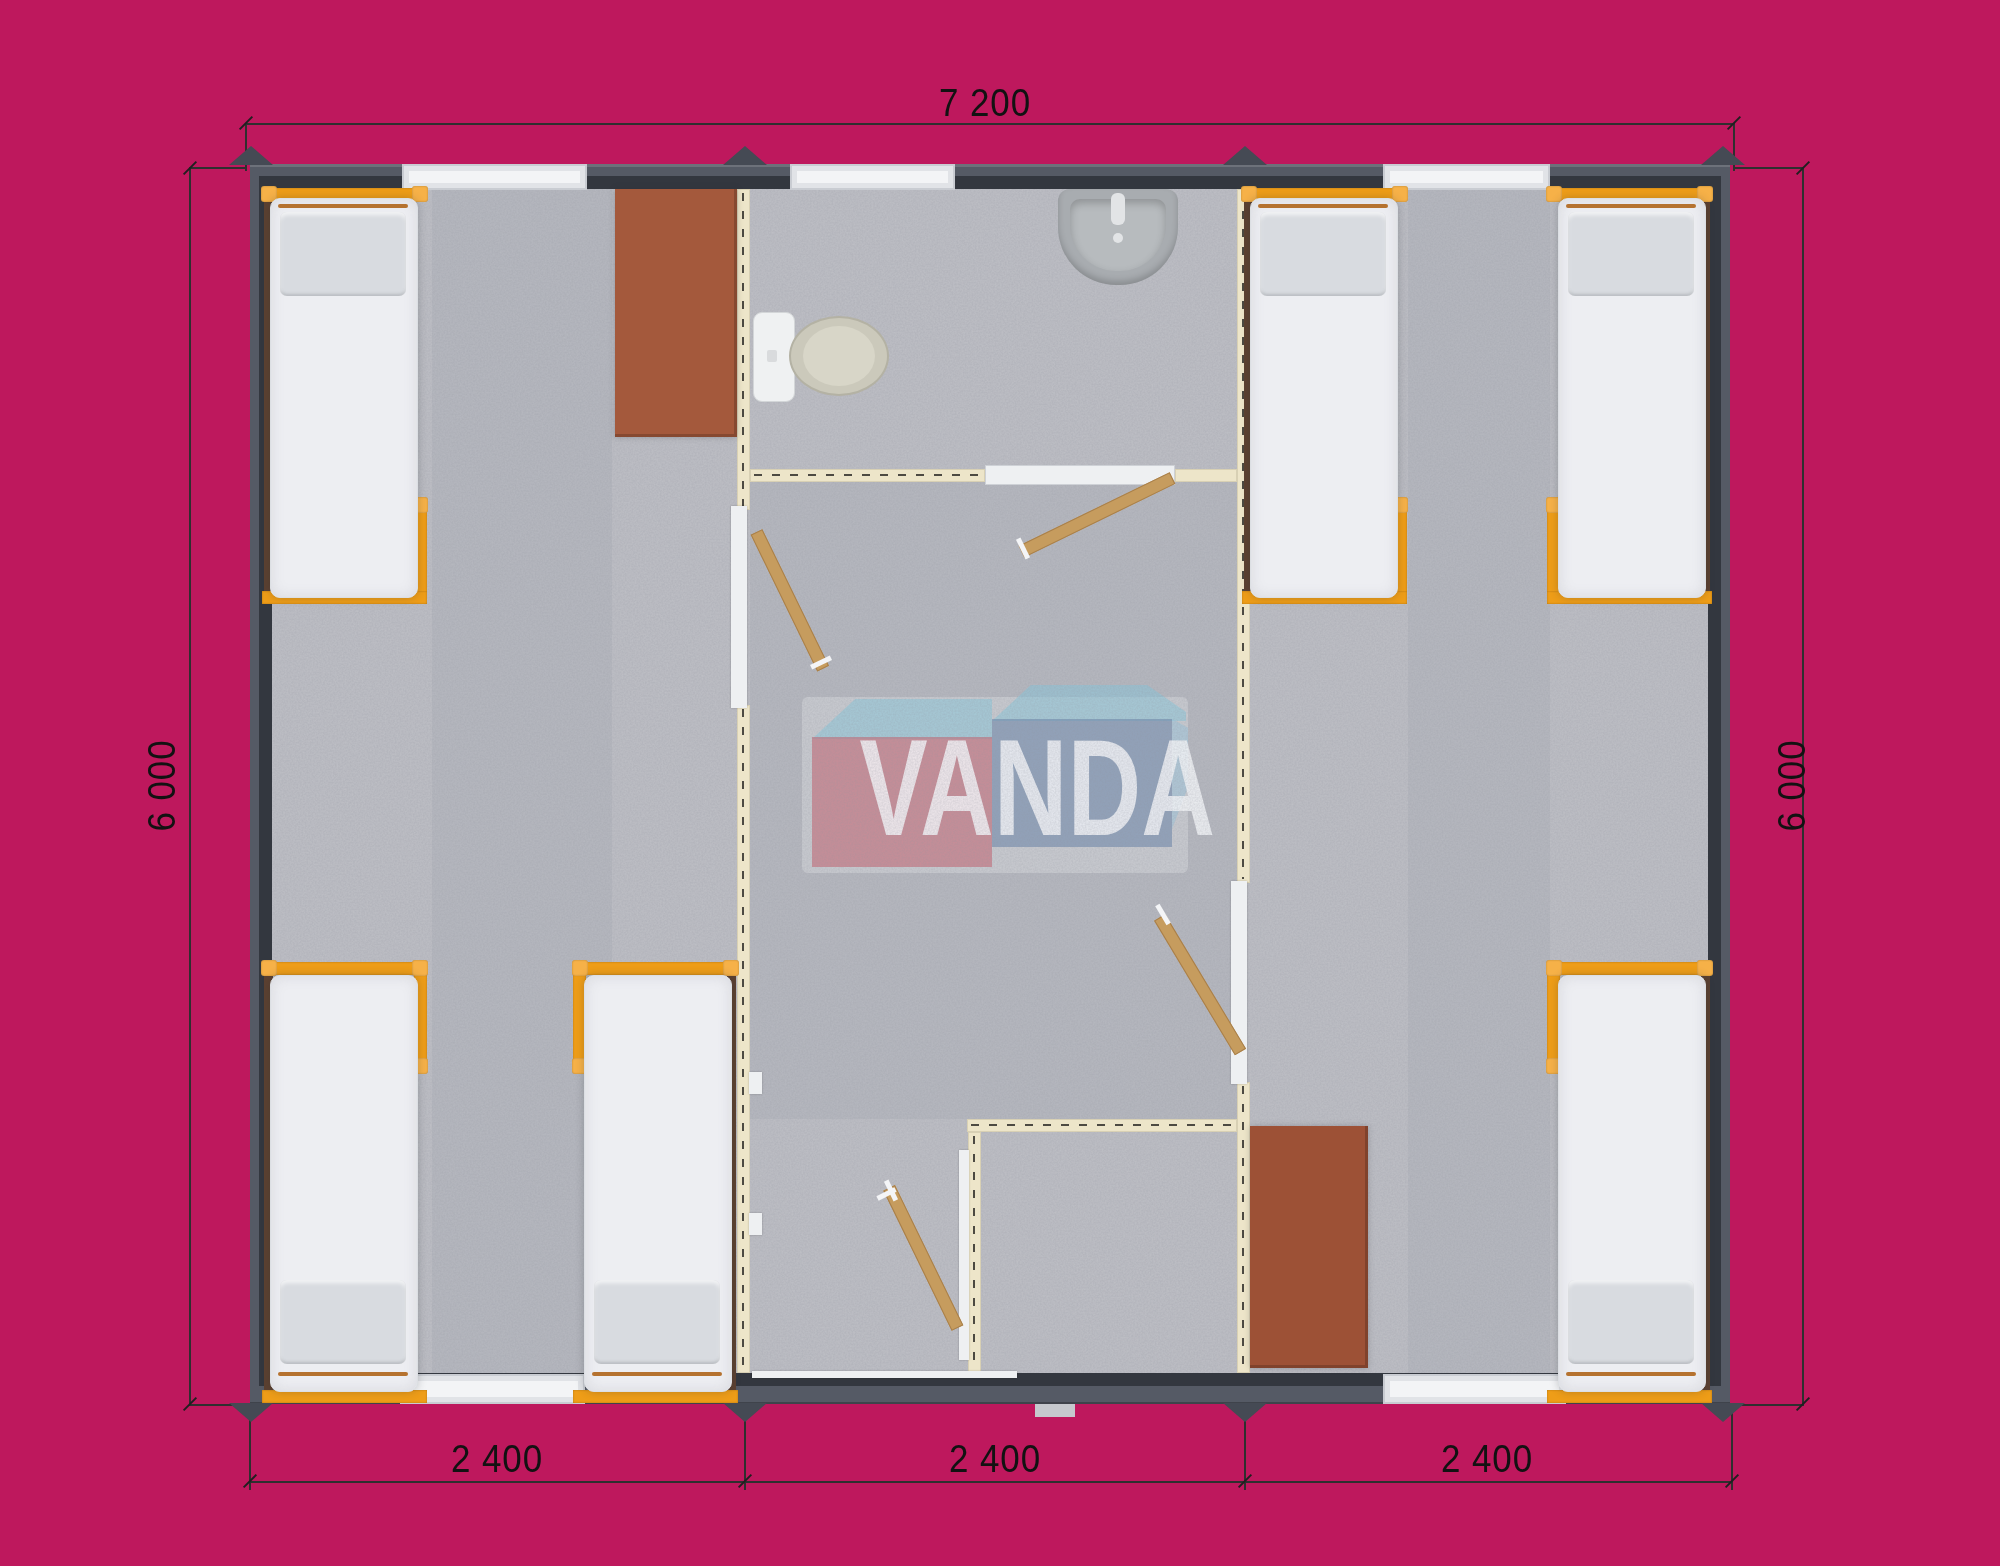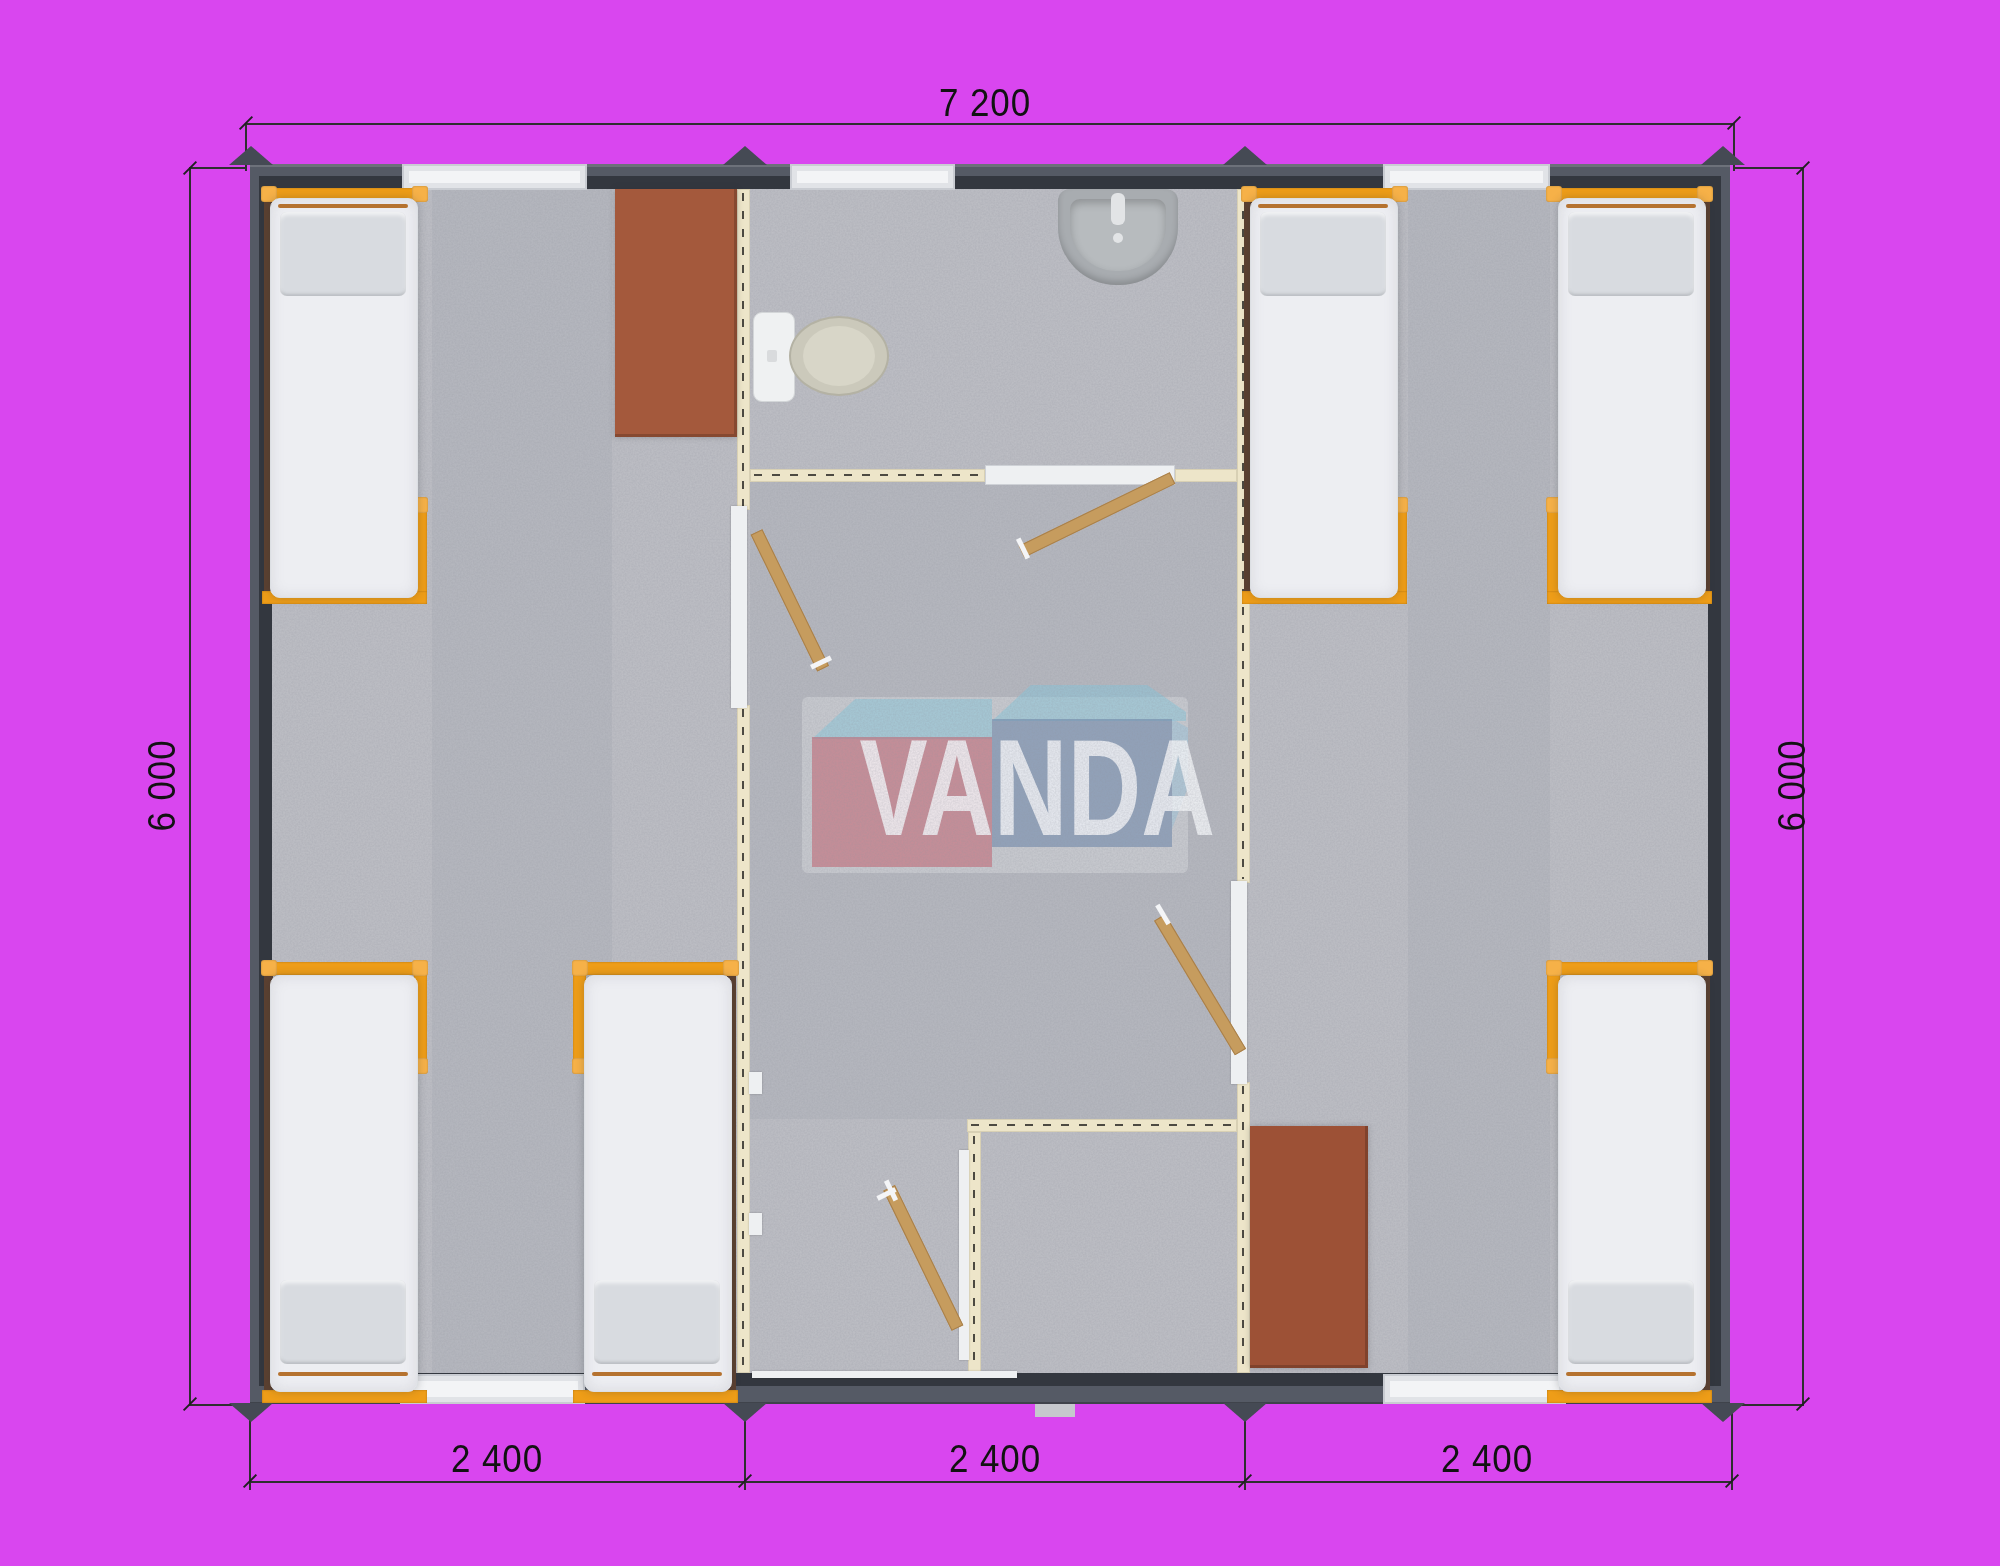--- a/index.html
+++ b/index.html
@@ -1,16 +1,16 @@
 <!DOCTYPE html>
 <html><head>
 <meta charset="utf-8">
 <style>
   html,body{margin:0;padding:0;background:#ffffff;}
-  #canvas{position:relative;width:2000px;height:1566px;background:#d946ef;overflow:hidden;
+  #canvas{position:relative;width:2000px;height:1566px;background:#be185d;overflow:hidden;
           font-family:"Liberation Sans", sans-serif;}
   .abs{position:absolute;}
   
   .dim-line{position:absolute;background:#2f2f2f;}
   .dim-tick{position:absolute;width:18px;height:2px;background:#1f1f1f;transform:rotate(-45deg);}
   .dim-label{position:absolute;color:#121212;font-size:38px;letter-spacing:1px;
              transform:scaleX(.92);text-align:center;white-space:nowrap;}
   .dim-label-v{position:absolute;display:flex;align-items:center;justify-content:center;}
   .dim-label-v span{transform:rotate(-90deg) scaleX(.92);font-size:38px;color:#121212;
                     letter-spacing:1px;white-space:nowrap;}

